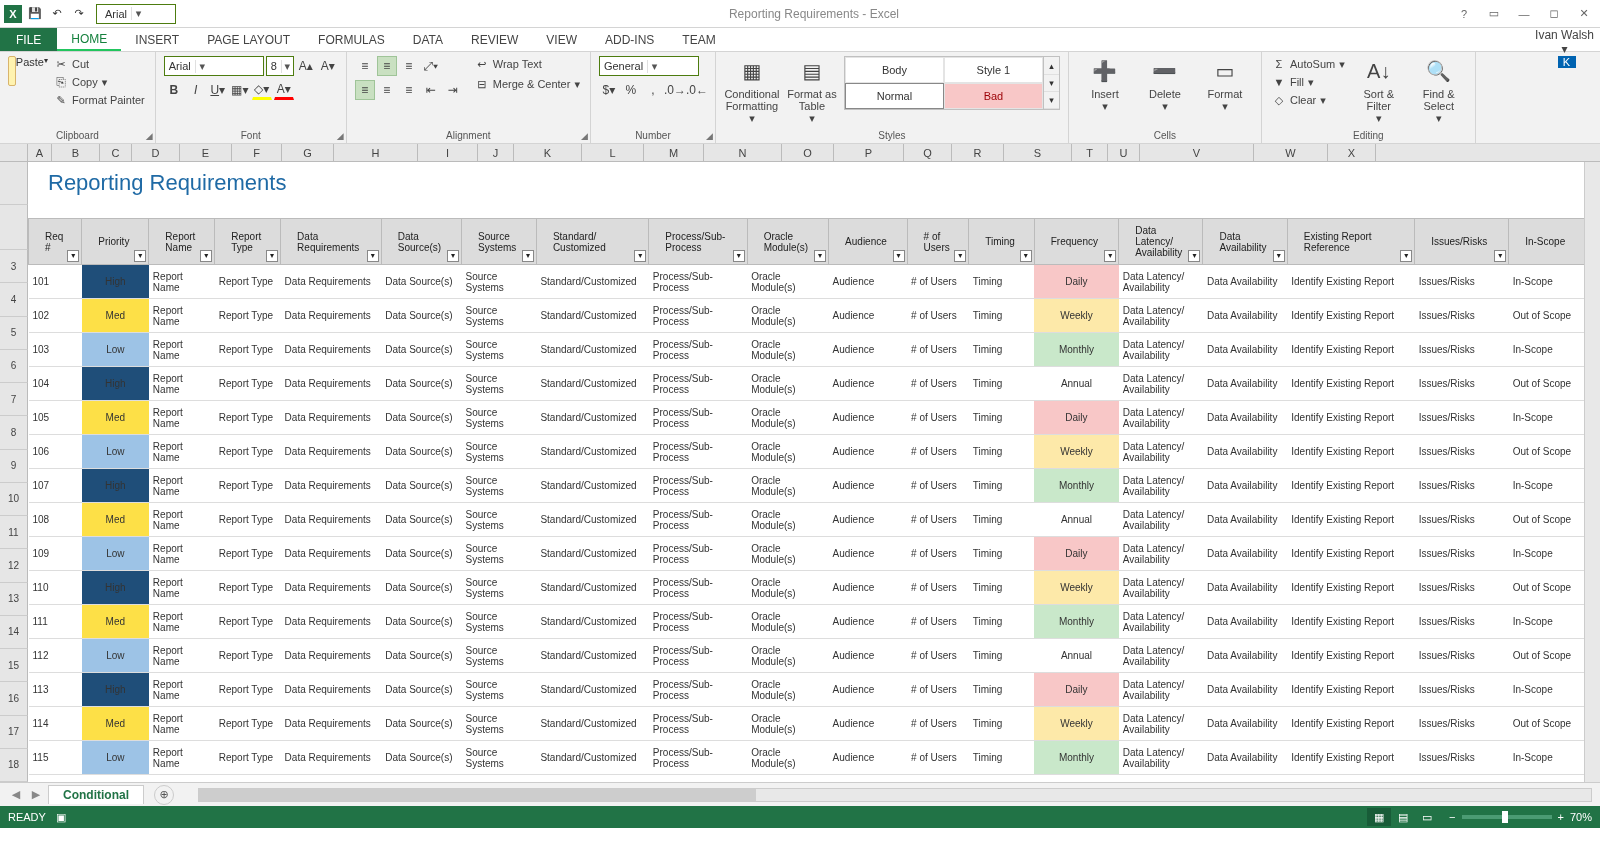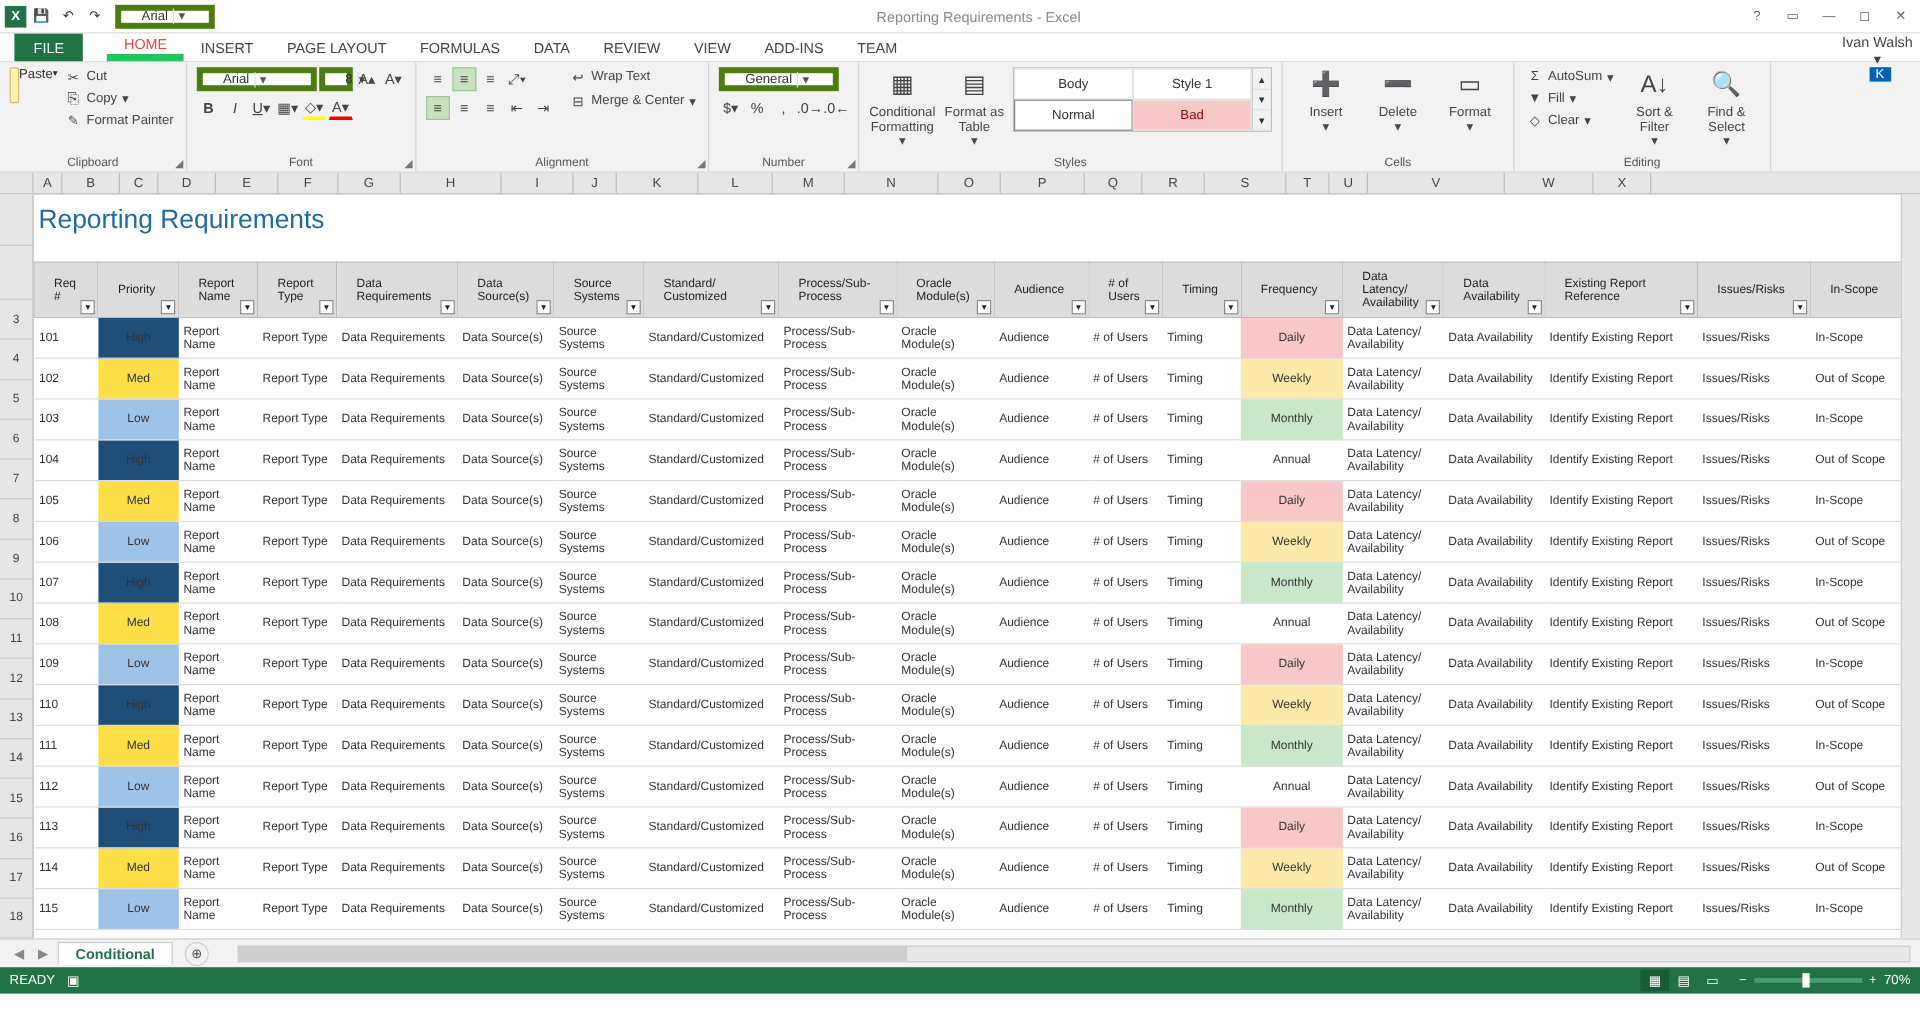--- a/index.html
+++ b/index.html
@@ -9,44 +9,44 @@
 .title-bar { height:28px; background:#fff; display:flex; align-items:center; padding:0 4px; border-bottom:1px solid #d4d4d4; }
 .qat { display:flex; align-items:center; gap:4px; }
 .qat-icon { width:18px; height:18px; display:flex; align-items:center; justify-content:center; cursor:pointer; }
 .excel-logo { width:18px; height:18px; background:#217346; color:#fff; display:flex; align-items:center; justify-content:center; font-weight:bold; font-size:11px; }
 .qat-font-select { height:20px; border:1px solid #c0c0c0; font-size:11px; padding:0 16px 0 4px; min-width:80px; margin-left:4px; }
 .title-text { flex:1; text-align:center; color:#888; font-size:12px; }
 .title-right { display:flex; align-items:center; gap:6px; }
 .win-btn { width:24px; height:20px; display:flex; align-items:center; justify-content:center; cursor:pointer; color:#666; }
 
 
-.tabstrip { height:24px; background:#fff; display:flex; align-items:stretch; padding-left:12px; border-bottom:1px solid #d4d4d4; }
+.tabstrip { height:24px; background:#fff; display:flex; align-items:stretch; padding-left:0; border-bottom:1px solid #d4d4d4; }
 .file-tab { background:#217346; color:#fff; padding:0 16px; display:flex; align-items:center; font-size:12px; cursor:pointer; }
 .tab { padding:0 14px; display:flex; align-items:center; font-size:12px; color:#444; cursor:pointer; }
-.tab.active { color:#ef4444; border-bottom:6px solid #22c55e;margin-left:20px; }
+.tab.active { color:#15803d; border-bottom:2px solid #22c55e; }
 .tabstrip-spacer { flex:1; }
 .account-name { padding:0 6px; display:flex; align-items:center; font-size:12px; color:#444;flex-direction:column; }
 .account-badge { width:18px; height:18px; background:#0063b1; color:#fff; display:flex; align-items:center; justify-content:center; font-size:11px; margin-left:4px; }
 
 
 .ribbon { height:92px; background:#f2f2f2; display:flex; border-bottom:1px solid #d4d4d4; }
 .group { border-right:1px solid #d4d4d4; padding:4px 8px 2px 8px; display:flex; flex-direction:column; position:relative; }
 .group-body { flex:1; display:flex; align-items:flex-start; gap:4px; }
 .group-label { text-align:center; font-size:10px; color:#555; padding-top:2px; position:relative; }
 .group-launcher { position:absolute; right:2px; bottom:2px; font-size:9px; color:#777; cursor:pointer; }
 .vstack { display:flex; flex-direction:column; gap:2px; }
 .hstack { display:flex; align-items:center; gap:2px; }
 .paste-btn { display:flex; flex-direction:row; width:40px; cursor:pointer; }
 .paste-icon { width:30px; height:30px; background:#fff3b0; border:1px solid #d8b46c; border-radius:2px; position:relative; }
 .sm-btn { display:flex; align-items:center; gap:4px; font-size:11px; color:#444; cursor:pointer; padding:1px 2px; }
 .sm-icon { width:14px; height:14px; display:inline-flex; align-items:center; justify-content:center; }
 .scissors::before { content:"✂"; font-size:11px; }
 .copy-icon::before { content:"⎘"; font-size:12px; }
 .brush::before { content:"✎"; font-size:11px; }
-.dd { display:flex; border:5px solid #4d7c0f; background:#fff; font-size:11px; height:20px; align-items:center;padding-left:13px; }
+.dd { display:flex; border:1px solid #4d7c0f; background:#fff; font-size:11px; height:20px; align-items:center; }
 .dd-text { padding:0 4px; }
 .dd-arrow { width:14px; text-align:center; color:#555; border-left:1px solid #e0e0e0; }
 .font-name { width:100px; }
 .font-size { width:28px; }
 .ico-btn { width:20px; height:20px; display:inline-flex; align-items:center; justify-content:center; cursor:pointer; border:1px solid transparent; font-size:12px; color:#444; }
 .ico-btn.on { background:#c9e0c1; border-color:#9fc498; }
 .color-bar { border-bottom:3px solid; }
 .big-btn { display:flex; flex-direction:column; align-items:center; width:56px; cursor:pointer; font-size:11px; color:#444; text-align:center; line-height:1.1; }
 .big-icon { width:30px; height:30px; display:flex; align-items:center; justify-content:center; font-size:20px; margin-bottom:2px; }
 .num-dd { width:100px; }
@@ -60,21 +60,21 @@
 
 .col-headers { height:18px; background:#e6e6e6; display:flex; border-bottom:1px solid #bbb; }
 .row-hdr-spacer { width:28px; border-right:1px solid #bbb; background:#e6e6e6; }
 .col-h { border-right:1px solid #bbb; text-align:center; font-size:11px; color:#444; line-height:18px; }
 
 
 .sheet-wrap { display:flex; height:620px; overflow:hidden; }
 .row-headers { width:28px; background:#e6e6e6; display:flex; flex-direction:column; }
 .row-h { border-bottom:1px solid #ccc; border-right:1px solid #bbb; text-align:center; font-size:10px; color:#444; display:flex; align-items:center; justify-content:center; }
 .sheet { flex:1; overflow:auto; position:relative; }
-.sheet-title { font-size:22px; color:#1f6aa5; padding:8px 0 8px 4px; height:56px; }
+.sheet-title { font-size:22px; color:#1f6aa5; padding:8px 0 8px 20px; height:56px; }
 .tbl { border-collapse:collapse; width:100%; font-size:10px; }
 .tbl th { background:#dcdcdc; border:1px solid #bbb; font-weight:normal; color:#222; text-align:left; padding:4px 14px 4px 16px; position:relative; height:46px; vertical-align:middle; }
 .tbl th .filter { position:absolute; right:2px; bottom:2px; width:12px; height:12px; border:1px solid #888; background:#fff; font-size:8px; line-height:10px; text-align:center; cursor:pointer; }
 .tbl td { border-bottom:1px solid #ddd; padding:4px 4px; height:34px; vertical-align:middle; color:#333; }
 .prio { color:#fff; text-align:center; font-weight:normal; }
 .prio-High { background:#1f4e79; }
 .prio-Med { background:#fde047;margin-top:28px; }
 .prio-Low { background:#9dc3e6; color:#333; }
 .freq { text-align:center; }
 .freq-Daily { background:#f8c7c7; }

